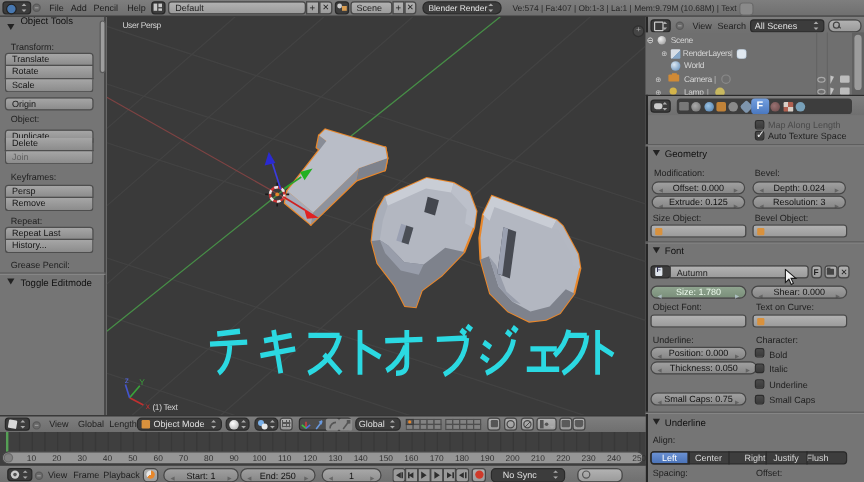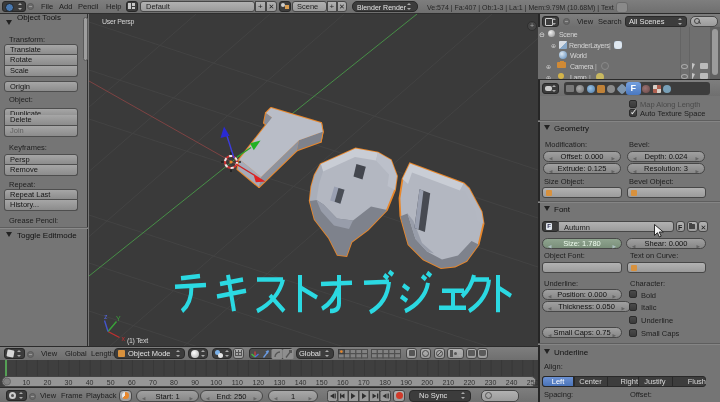--- a/index.html
+++ b/index.html
@@ -352,21 +352,21 @@
   <div class="sep" style="left:538px;top:343px;width:182px"></div>
   <div class="tri" style="left:544px;top:349px"></div>
   <div class="ph" style="left:554px;top:348px">Underline</div>
   <div class="lb" style="left:544px;top:363px">Align:</div>
   <div class="ab" style="left:542px;top:375.5px;width:164px;height:11px;background:#3d3d3d;border:1px solid #292929;border-radius:3px;box-sizing:border-box"></div>
   <div class="ab" style="left:542px;top:375.5px;width:32px;height:11px;background:linear-gradient(#6c92d4,#4a73b8);border:1px solid #292929;border-radius:3px 0 0 3px;box-sizing:border-box"></div>
   <div class="ab" style="left:542px;top:378px;width:32px;text-align:center;font-size:7.5px;color:#fff;line-height:8px">Left</div>
   <div class="ab" style="left:574px;top:378px;width:33px;text-align:center;font-size:7.5px;color:#d8d8d8;line-height:8px">Center</div>
   <div class="ab" style="left:607px;top:378px;width:31px;text-align:right;font-size:7.5px;color:#d8d8d8;line-height:8px">Right</div>
   <div class="ab" style="left:638px;top:378px;width:34px;text-align:center;font-size:7.5px;color:#d8d8d8;line-height:8px">Justify</div>
-  <div class="ab" style="left:672px;top:378px;width:34px;text-align:right;font-size:7.5px;color:#d8d8d8;line-height:8px">Flush</div>
+  <div class="ab" style="left:672px;top:378px;width:34px;text-align:left;font-size:7.5px;color:#d8d8d8;line-height:8px">Flush</div>
   <div class="ab" style="left:574px;top:375.5px;width:1px;height:11px;background:#292929"></div>
   <div class="ab" style="left:607px;top:375.5px;width:1px;height:11px;background:#292929"></div>
   <div class="ab" style="left:638px;top:375.5px;width:1px;height:11px;background:#292929"></div>
   <div class="ab" style="left:672px;top:375.5px;width:1px;height:11px;background:#292929"></div>
   <div class="lb" style="left:544px;top:391px">Spacing:</div>
   <div class="lb" style="left:630px;top:391px">Offset:</div>
 </div>
 <svg class="ab" style="left:653px;top:224px" width="13" height="16">
   <path d="M1.5,0.5 L1.5,11.5 L4.4,8.7 L6.4,13 L8.2,12.1 L6.2,8 L10.3,8 Z" fill="#f2f2f2" stroke="#1a1a1a" stroke-width="0.9"></path>
 </svg>

